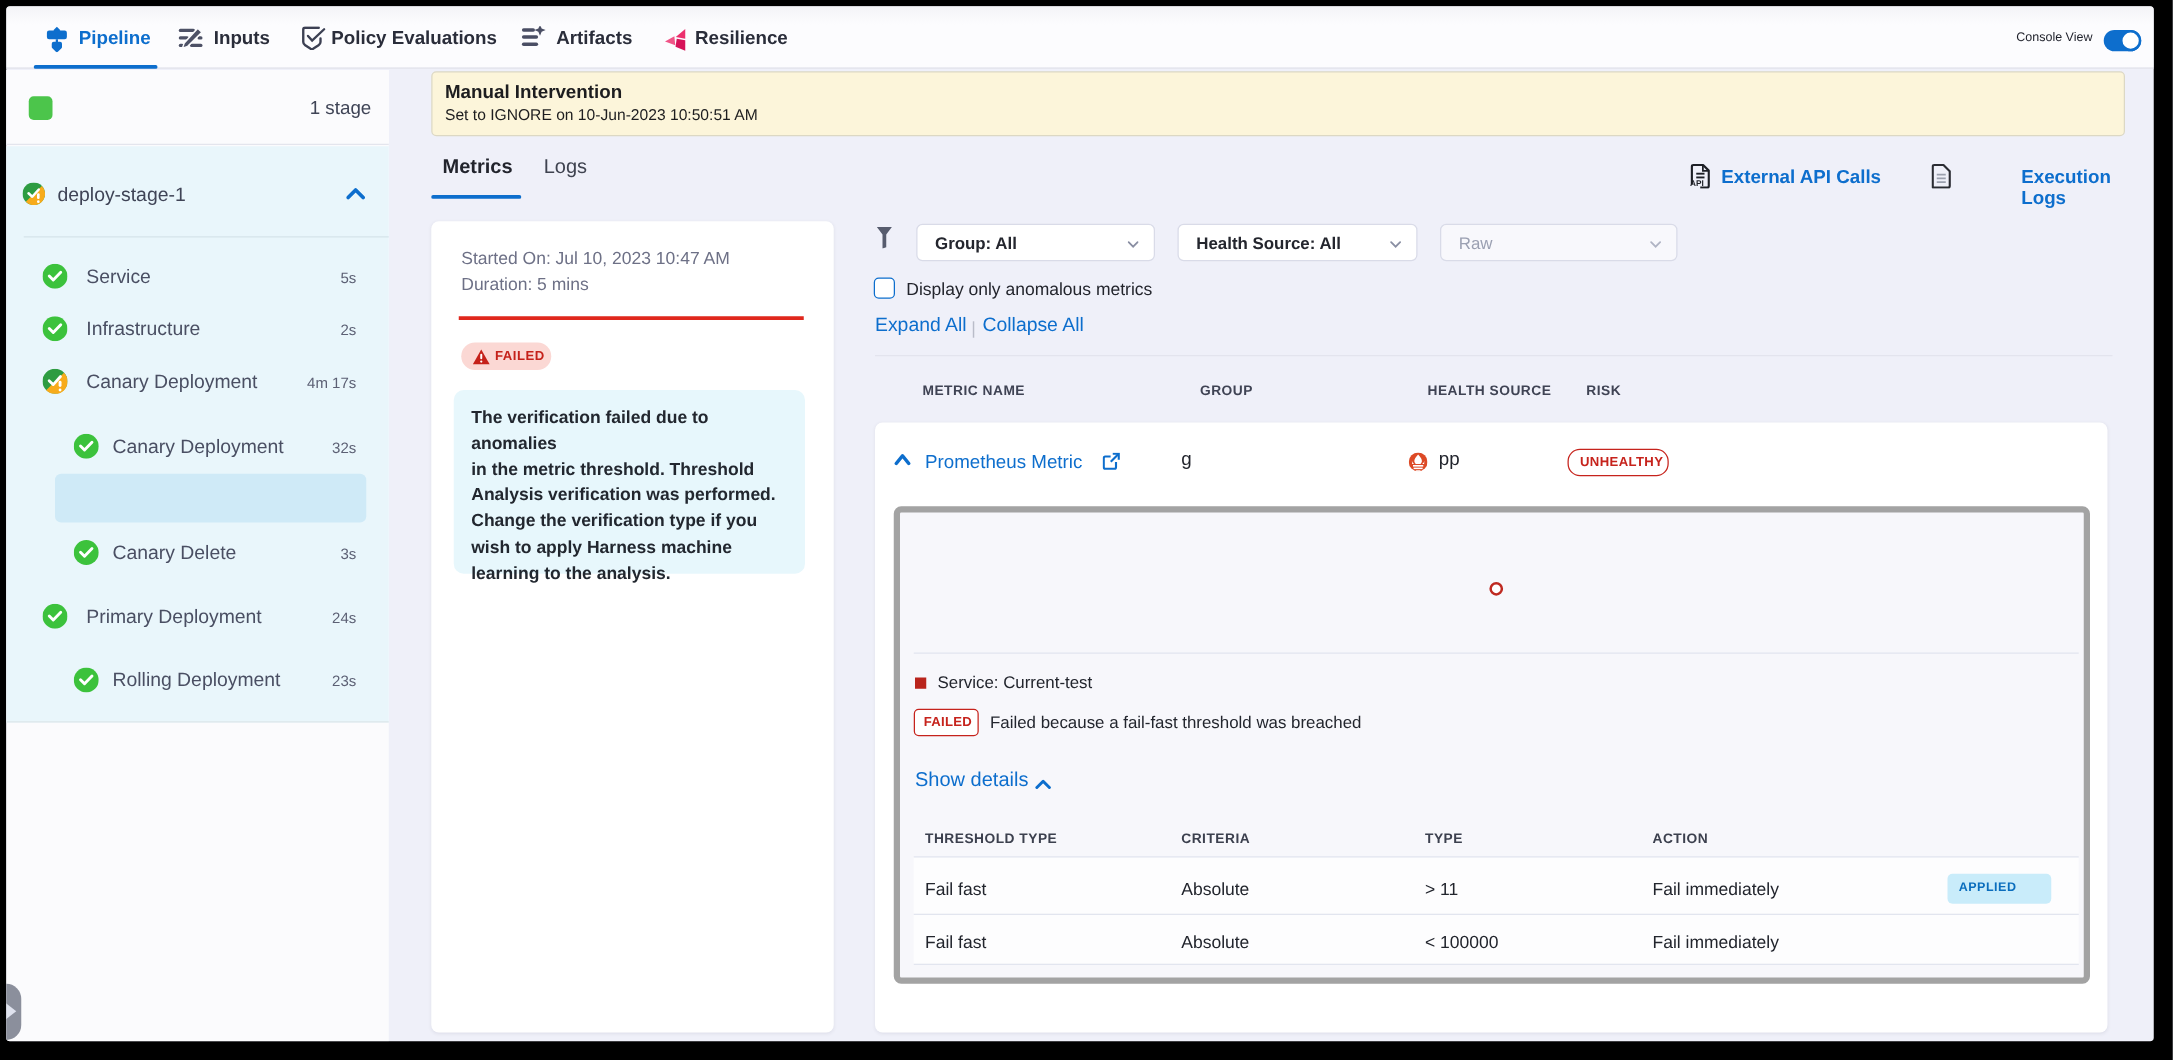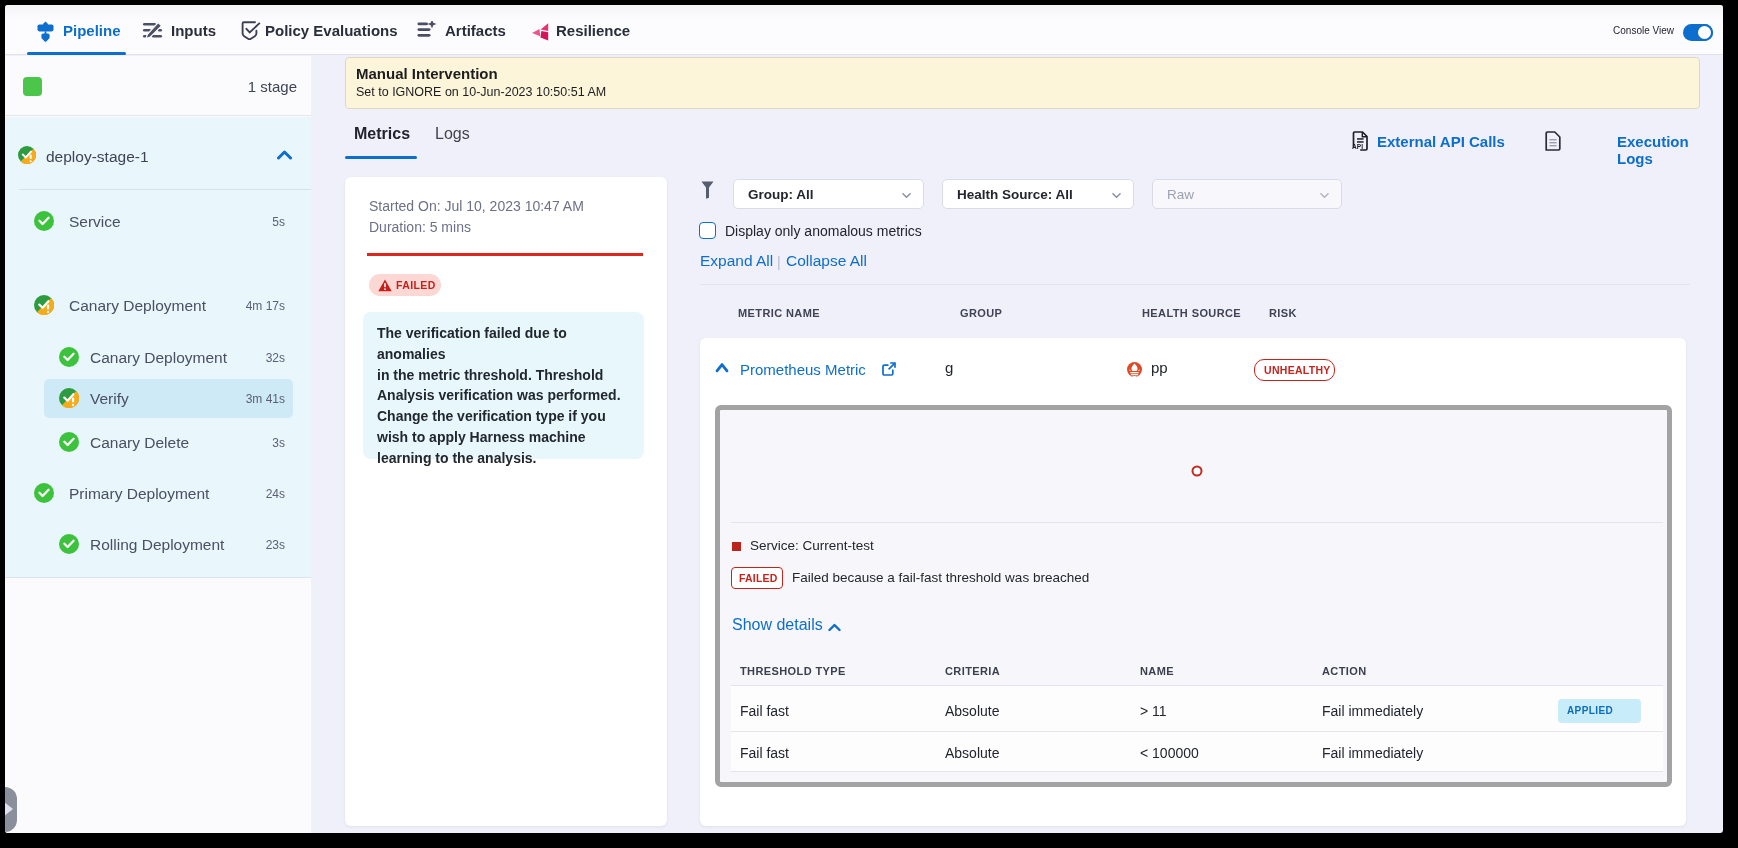--- a/index.html
+++ b/index.html
@@ -188,49 +188,46 @@
       <div class="hl"></div>
 
       <div class="step" style="top:94px;">
         <svg class="ic" style="left:29px;" width="20" height="20" viewBox="0 0 20 20">
             <circle cx="10" cy="10" r="10" fill="#3cc23c"></circle>
             <path d="M5.4 9.8 L8.6 13 L14.6 6.8" fill="none" stroke="#fff" stroke-width="2.3" stroke-linecap="round" stroke-linejoin="round"></path>
           </svg>
         <span class="lbl" style="left:64px;">Service</span>
           <span class="dur">5s</span>
       </div>
+      <div class="step" style="top:136px;">
+        <svg class="ic" style="left:29px;" width="20" height="20" viewBox="0 0 20 20">
+            <circle cx="10" cy="10" r="10" fill="#3cc23c"></circle>
+            <path d="M5.4 9.8 L8.6 13 L14.6 6.8" fill="none" stroke="#fff" stroke-width="2.3" stroke-linecap="round" stroke-linejoin="round"></path>
+          </svg>
+        <span class="lbl" style="left:64px;">Infrastructure</span>
+          <span class="dur">2s</span>
+      </div>
       <div class="step" style="top:178px;">
         <svg class="ic" style="left:29px;" width="20" height="20" viewBox="0 0 20 20">
           <circle cx="10" cy="10" r="10" fill="#2d9c41"></circle>
           <path d="M17.2 3.1 A10 10 0 0 1 2.9 17.2 Z" fill="#f7ab1b"></path>
           <path d="M5.3 9.6 L8.6 12.7 L14.4 6.2" fill="none" stroke="#fff" stroke-width="2.2" stroke-linecap="round" stroke-linejoin="round"></path>
           <rect x="12.9" y="9.6" width="2.3" height="5" rx="1.15" fill="#fff"></rect>
           <rect x="12.9" y="15.8" width="2.3" height="2.3" rx="1.15" fill="#fff"></rect>
         </svg>
         <span class="lbl" style="left:64px;">Canary Deployment</span>
           <span class="dur">4m 17s</span>
       </div>
       <div class="step" style="top:230px;">
         <svg class="ic" style="left:54px;" width="20" height="20" viewBox="0 0 20 20">
             <circle cx="10" cy="10" r="10" fill="#3cc23c"></circle>
             <path d="M5.4 9.8 L8.6 13 L14.6 6.8" fill="none" stroke="#fff" stroke-width="2.3" stroke-linecap="round" stroke-linejoin="round"></path>
           </svg>
         <span class="lbl" style="left:85px;">Canary Deployment</span>
           <span class="dur">32s</span>
-      </div>
-      <div class="step" style="top:271px;">
-        <svg class="ic" style="left:54px;" width="20" height="20" viewBox="0 0 20 20">
-          <circle cx="10" cy="10" r="10" fill="#2d9c41"></circle>
-          <path d="M17.2 3.1 A10 10 0 0 1 2.9 17.2 Z" fill="#f7ab1b"></path>
-          <path d="M5.3 9.6 L8.6 12.7 L14.4 6.2" fill="none" stroke="#fff" stroke-width="2.2" stroke-linecap="round" stroke-linejoin="round"></path>
-          <rect x="12.9" y="9.6" width="2.3" height="5" rx="1.15" fill="#fff"></rect>
-          <rect x="12.9" y="15.8" width="2.3" height="2.3" rx="1.15" fill="#fff"></rect>
-        </svg>
-        <span class="lbl" style="left:85px;">Verify</span>
-          <span class="dur">3m 41s</span>
       </div>
       <div class="step" style="top:315px;">
         <svg class="ic" style="left:54px;" width="20" height="20" viewBox="0 0 20 20">
             <circle cx="10" cy="10" r="10" fill="#3cc23c"></circle>
             <path d="M5.4 9.8 L8.6 13 L14.6 6.8" fill="none" stroke="#fff" stroke-width="2.3" stroke-linecap="round" stroke-linejoin="round"></path>
           </svg>
         <span class="lbl" style="left:85px;">Canary Delete</span>
           <span class="dur">3s</span>
       </div>
       <div class="step" style="top:366px;">
@@ -358,21 +355,21 @@
       <div class="failout">
           <span class="tx">FAILED</span>
         </div>
       <div class="failmsg">Failed because a fail-fast threshold was breached</div>
       <div class="showdet">Show details</div>
       <svg class="abs" style="left:108px;top:213px" width="13" height="9" viewBox="0 0 13 9">
         <path d="M1.5 7 L6.5 2 L11.5 7" fill="none" stroke="#0d6ecd" stroke-width="2.4" stroke-linecap="round" stroke-linejoin="round"></path>
       </svg>
       <div class="tth" style="left:20px;">THRESHOLD TYPE</div>
       <div class="tth" style="left:225px;">CRITERIA</div>
-      <div class="tth" style="left:420px;">NAME</div>
+      <div class="tth" style="left:420px;">TYPE</div>
       <div class="tth" style="left:602px;">ACTION</div>
       <div class="abs" style="left:11px;top:276px;width:932px;height:45px;background:#fdfdfe;"></div>
       <div class="abs" style="left:11px;top:322px;width:932px;height:39px;background:#fdfdfe;"></div>
       <div class="trowline" style="top:275px;"></div>
       <div class="tcell" style="left:20px;top:293px;">Fail fast</div>
       <div class="tcell" style="left:225px;top:293px;">Absolute</div>
       <div class="tcell" style="left:420px;top:293px;">&gt; 11</div>
       <div class="tcell" style="left:602px;top:293px;">Fail immediately</div>
       <div class="applied">
           <span class="tx">APPLIED</span>

